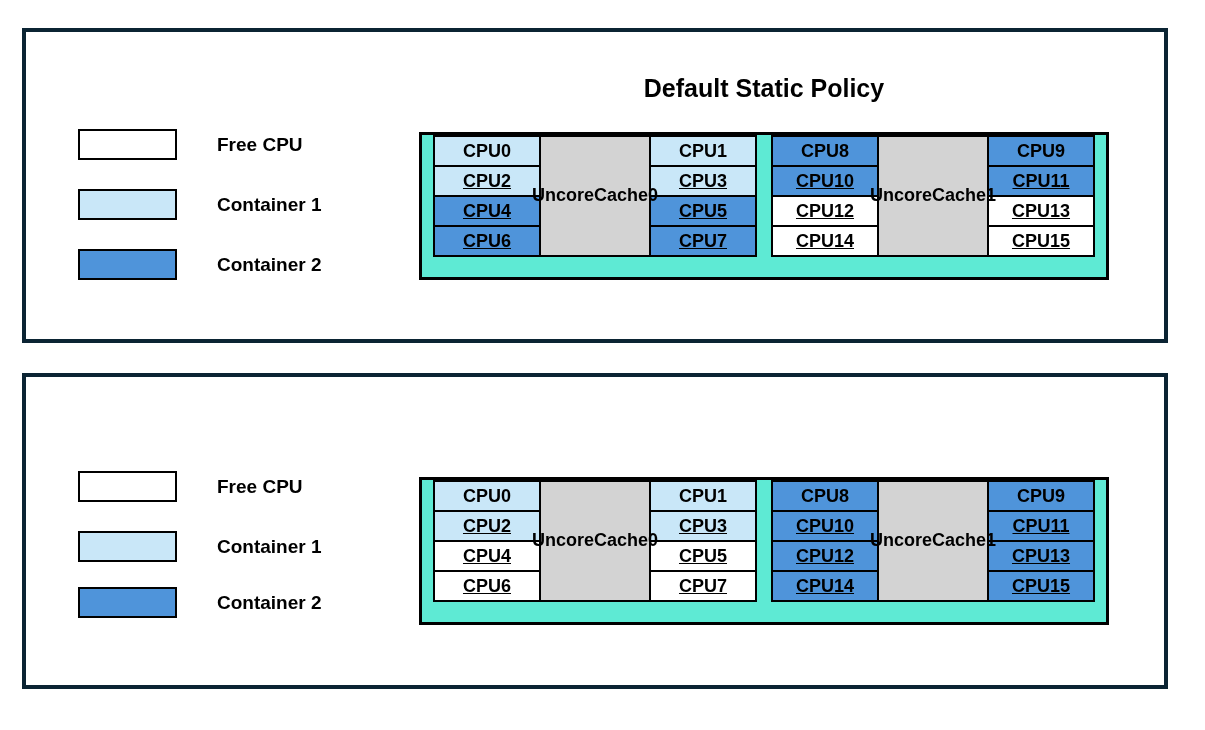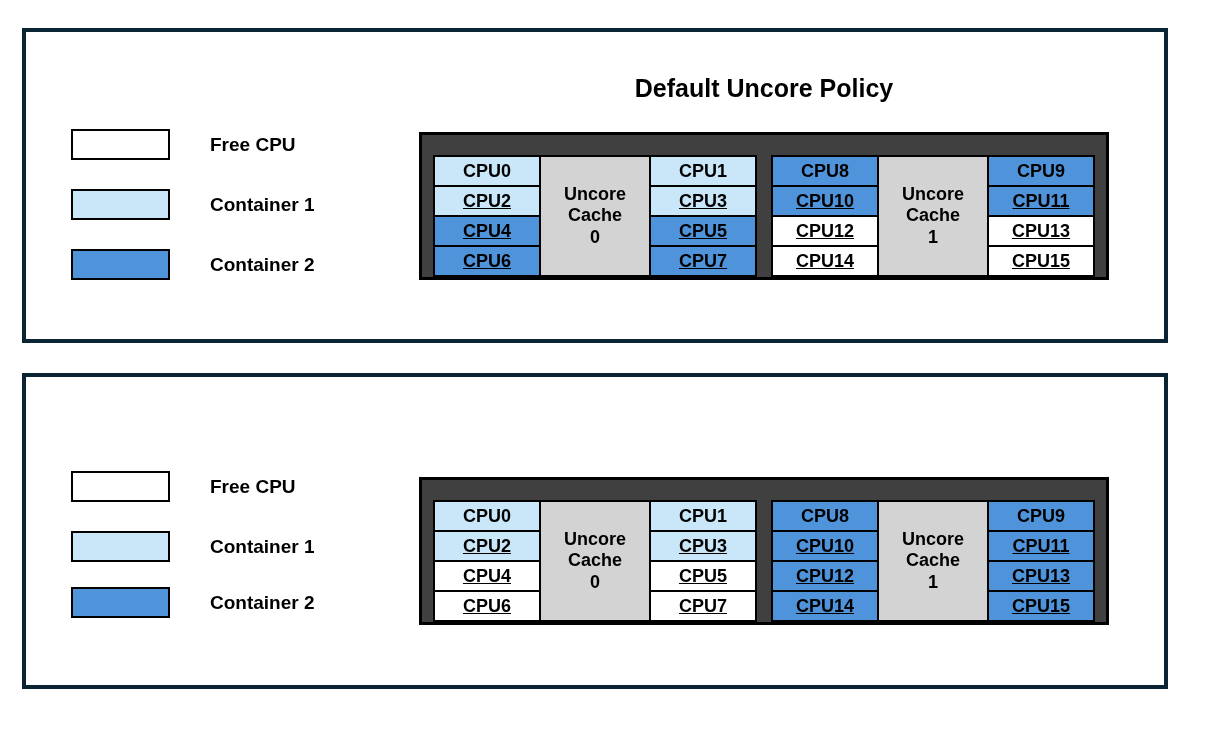--- a/index.html
+++ b/index.html
@@ -8,52 +8,52 @@
     font-family:"Liberation Sans", sans-serif; color:#000;
     overflow:hidden;
   }
   .panel {
     position:absolute; left:22px; width:1146px; box-sizing:border-box;
     border:4px solid var(--panelBorder); background:#fff;
   }
   #panel-0 { top:28px;  height:315px; }
   #panel-1 { top:373px; height:316px; }
 
-  .legend-item { position:absolute; left:45px; display:flex; align-items:center;text-align:right; }
+  .legend-item { position:absolute; left:52px; display:flex; align-items:center;text-align:right; }
   .swatch {
     width:95px; height:27px; border:2px solid #000; display:inline-block;
     flex:0 0 auto;
   }
   .legend-label {
     margin-left:40px; font-size:19px; font-weight:bold; white-space:nowrap;
   }
 
   .panel-title {
     position:absolute; left:393px; top:42px; width:690px;
     text-align:center; font-size:25px; font-weight:bold; white-space:nowrap;
   }
 
   .diagram {
     position:absolute; left:393px; top:100px; width:690px; height:148px;
-    box-sizing:border-box; border:3px solid #000; background:#404040;
-    display:flex; align-items:flex-end; justify-content:center; gap:14px;
+    box-sizing:border-box; border:3px solid #000; background:#5eead4;
+    display:flex; align-items:flex-start; justify-content:center; gap:14px;
   }
   .group { display:flex; align-items:center; }
   .cpu-col { display:flex; flex-direction:column; width:108px; }
   .cpu-cell {
     box-sizing:border-box; height:32px; border:2px solid #000;
     display:flex; align-items:center; justify-content:center;
     font-size:18px; font-weight:bold; background:#fff;
   }
   .cpu-cell + .cpu-cell { margin-top:-2px;text-decoration:underline; }
   .uncore {
     box-sizing:border-box; width:112px; height:122px; border:2px solid #000;
     margin-left:-2px; margin-right:-2px; position:relative; z-index:1;
     background:var(--uncore);
-    display:flex; flex-direction:column; align-items:center; justify-content:center;
+    display:flex; flex-direction:row; align-items:center; justify-content:center;
     font-size:18px; font-weight:bold; line-height:1.2; text-align:center;
   }
   .free       { background:var(--free); }
   .container1 { background:var(--container1); }
   .container2 { background:var(--container2); }
 </style>
 </head>
 <body>
 
 <div class="panel" id="panel-0">
@@ -64,21 +64,21 @@
   </div>
   <div class="legend-item" style="top:157px">
     <span class="swatch container1"></span>
     <span class="legend-label">Container 1</span>
   </div>
   <div class="legend-item" style="top:217px">
     <span class="swatch container2"></span>
     <span class="legend-label">Container 2</span>
   </div>
 
-  <div class="panel-title">Default Uncore Policy</div>
+  <div class="panel-title">Default Static Policy</div>
 
   <div class="diagram">
     <div class="group">
       <div class="cpu-col">
         <div class="cpu-cell container1">CPU0</div>
         <div class="cpu-cell container1">CPU2</div>
         <div class="cpu-cell container2">CPU4</div>
         <div class="cpu-cell container2">CPU6</div>
       </div>
       <div class="uncore">

